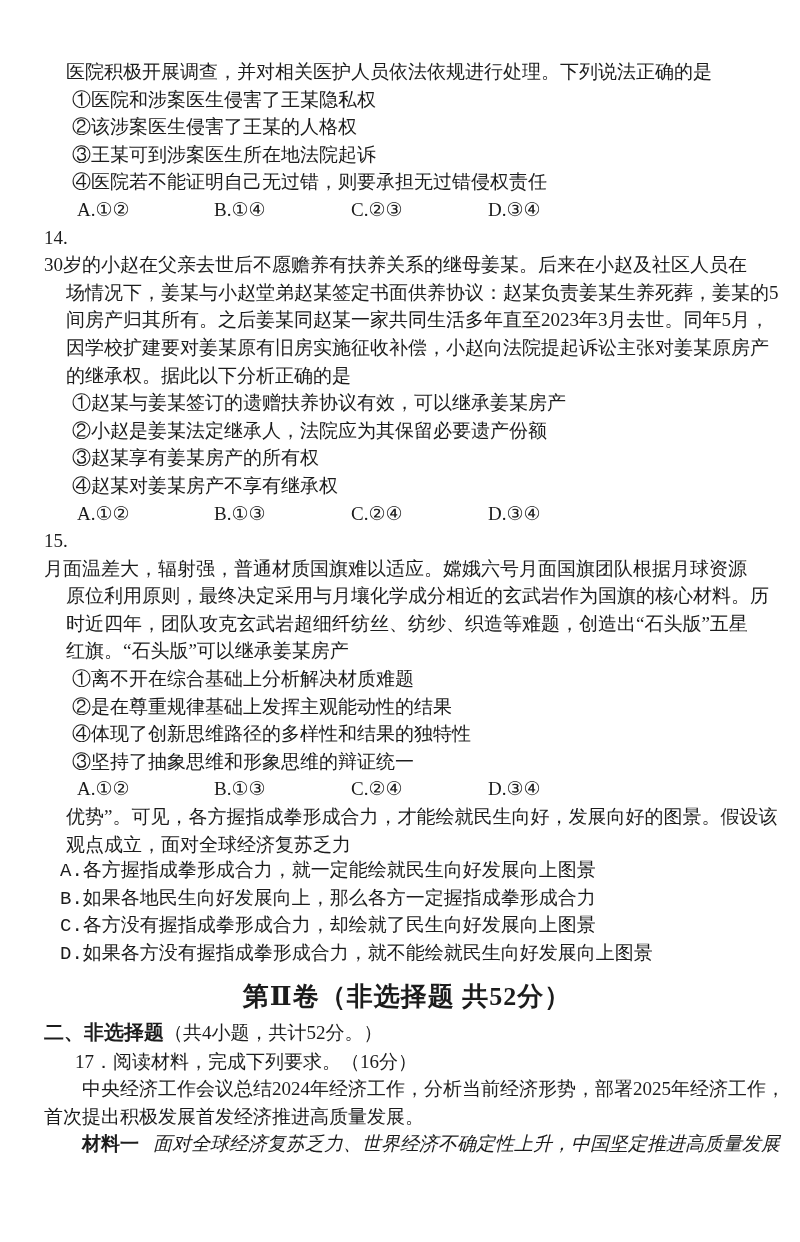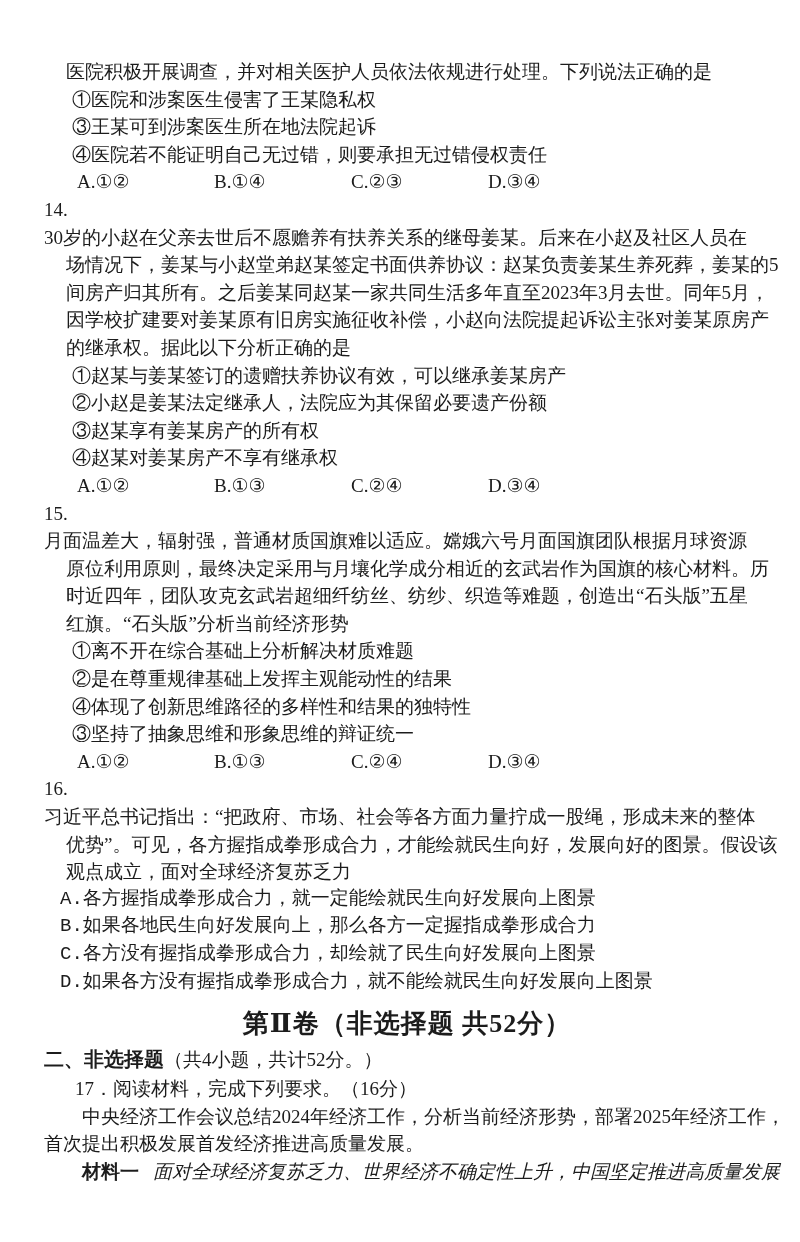--- a/index.html
+++ b/index.html
@@ -74,20 +74,21 @@
 </style>
 </head>
 <body>
 
 <div class="page">
   <div class="doc">
 
     <section>
       <div class="line cont">医院积极开展调查，并对相关医护人员依法依规进行处理。下列说法正确的是</div>
       <div class="line item">①医院和涉案医生侵害了王某隐私权</div>
+      <div class="line item">②该涉案医生侵害了王某的人格权</div>
       <div class="line item">③王某可到涉案医生所在地法院起诉</div>
       <div class="line item">④医院若不能证明自己无过错，则要承担无过错侵权责任</div>
       <div class="line choices">
         <span class="choice">A.①②</span>
         <span class="choice">B.①④</span>
         <span class="choice">C.②③</span>
         <span class="choice">D.③④</span>
       </div>
     </section>
 
@@ -112,38 +113,34 @@
       </div>
     </section>
 
     <section>
       <div class="line qfirst">
         <span class="qnum">15.</span>
         <span>月面温差大，辐射强，普通材质国旗难以适应。嫦娥六号月面国旗团队根据月球资源</span>
       </div>
       <div class="line cont">原位利用原则，最终决定采用与月壤化学成分相近的玄武岩作为国旗的核心材料。历</div>
       <div class="line cont">时近四年，团队攻克玄武岩超细纤纺丝、纺纱、织造等难题，创造出“石头版”五星</div>
-      <div class="line cont">红旗。“石头版”分析当前经济形势</div>
+      <div class="line cont">红旗。“石头版”可以继承姜某房产</div>
       <div class="line item">①离不开在综合基础上分析解决材质难题</div>
       <div class="line item">②是在尊重规律基础上发挥主观能动性的结果</div>
       <div class="line item">④体现了创新思维路径的多样性和结果的独特性</div>
       <div class="line item">③坚持了抽象思维和形象思维的辩证统一</div>
       <div class="line choices">
         <span class="choice">A.①②</span>
         <span class="choice">B.①③</span>
         <span class="choice">C.②④</span>
         <span class="choice">D.③④</span>
       </div>
     </section>
 
     <section>
-      <div class="line qfirst">
-        <span class="qnum">16.</span>
-        <span>习近平总书记指出：“把政府、市场、社会等各方面力量拧成一股绳，形成未来的整体</span>
-      </div>
       <div class="line cont">优势”。可见，各方握指成拳形成合力，才能绘就民生向好，发展向好的图景。假设该</div>
       <div class="line cont">观点成立，面对全球经济复苏乏力</div>
       <div class="line opt">A.各方握指成拳形成合力，就一定能绘就民生向好发展向上图景</div>
       <div class="line opt">B.如果各地民生向好发展向上，那么各方一定握指成拳形成合力</div>
       <div class="line opt">C.各方没有握指成拳形成合力，却绘就了民生向好发展向上图景</div>
       <div class="line opt">D.如果各方没有握指成拳形成合力，就不能绘就民生向好发展向上图景</div>
     </section>
 
     <div class="part-title">第Ⅱ卷（非选择题  共52分）</div>
 

